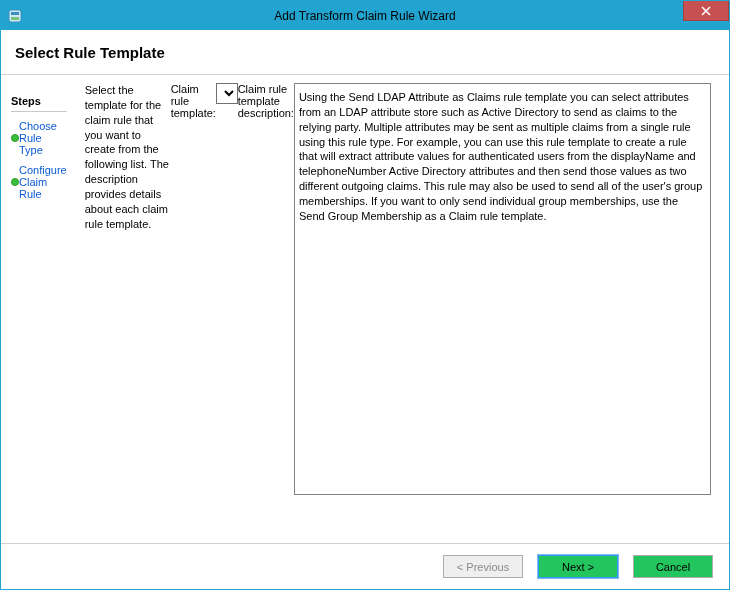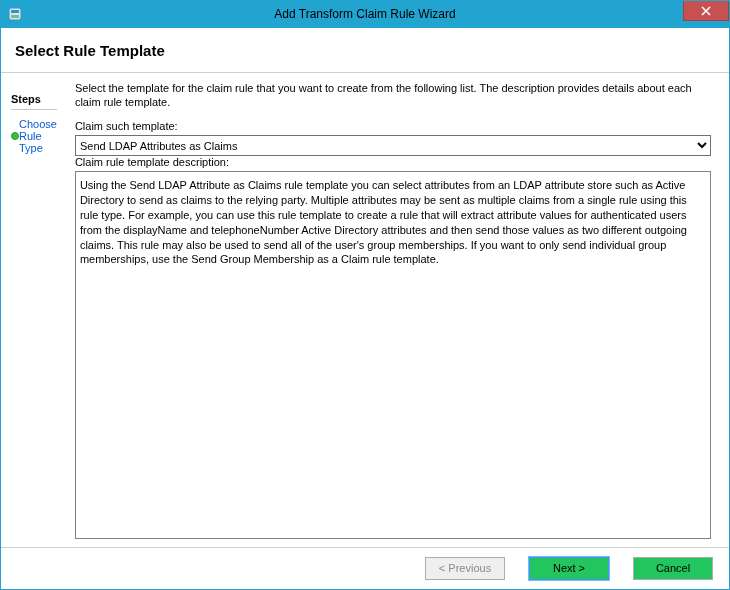--- a/index.html
+++ b/index.html
@@ -90,21 +90,21 @@
   .steps .step .bullet {
     width: 8px; height: 8px; border-radius: 50%;
     background: #3bbf3b;
     border: 1px solid #2a9a2a;
     flex: 0 0 auto;
   }
   .content {
     flex: 1 1 auto;
     padding: 8px 18px 8px 8px;
     display: flex;
-    flex-direction: column;
+    flex-direction: row;
     min-width: 0;
   }
   .content .intro {
     color: #000;
     line-height: 1.35;
     margin-bottom: 10px;
   }
   .field-label {
     margin-bottom: 3px;
   }
@@ -126,21 +126,21 @@
     background: #fff;
     height: 412px;
     overflow: hidden;
   }
   .footer {
     border-top: 1px solid #d0d0d0;
     height: 46px;
     display: flex;
     align-items: center;
     justify-content: flex-end;
-    gap: 24px;
+    gap: 15px;
     padding-right: 16px;
     background: #fff;
   }
   .footer button {
     width: 80px;
     height: 23px;
     font-family: inherit;
     font-size: 11px;
     background: #22c55e;
     border: 1px solid #adadad;
@@ -181,26 +181,30 @@
     <div class="page-title">Select Rule Template</div>
   </div>
 
   <div class="body">
     <div class="steps">
       <div class="steps-title">Steps</div>
       <div class="step">
         <span class="bullet"></span>
         <span>Choose Rule Type</span>
       </div>
+      <div class="step">
+        <span class="bullet"></span>
+        <span>Configure Claim Rule</span>
+      </div>
     </div>
 
     <div class="content">
       <div class="intro">Select the template for the claim rule that you want to create from the following list. The description provides details about each claim rule template.</div>
 
-      <div class="field-label">Claim such template:</div>
+      <div class="field-label">Claim rule template:</div>
       <div class="select-wrap">
         <select class="select">
           <option>Send LDAP Attributes as Claims</option>
         </select>
       </div>
 
       <div class="field-label">Claim rule template description:</div>
       <div class="desc-box">Using the Send LDAP Attribute as Claims rule template you can select attributes from an LDAP attribute store such as Active Directory to send as claims to the relying party. Multiple attributes may be sent as multiple claims from a single rule using this rule type. For example, you can use this rule template to create a rule that will extract attribute values for authenticated users from the displayName and telephoneNumber Active Directory attributes and then send those values as two different outgoing claims. This rule may also be used to send all of the user's group memberships. If you want to only send individual group memberships, use the Send Group Membership as a Claim rule template.</div>
     </div>
   </div>

